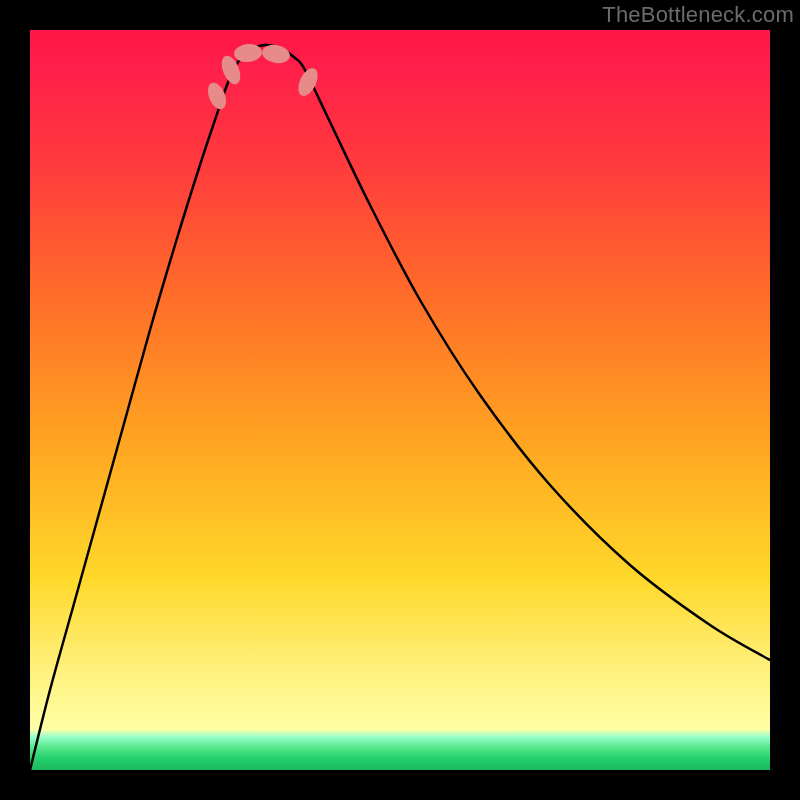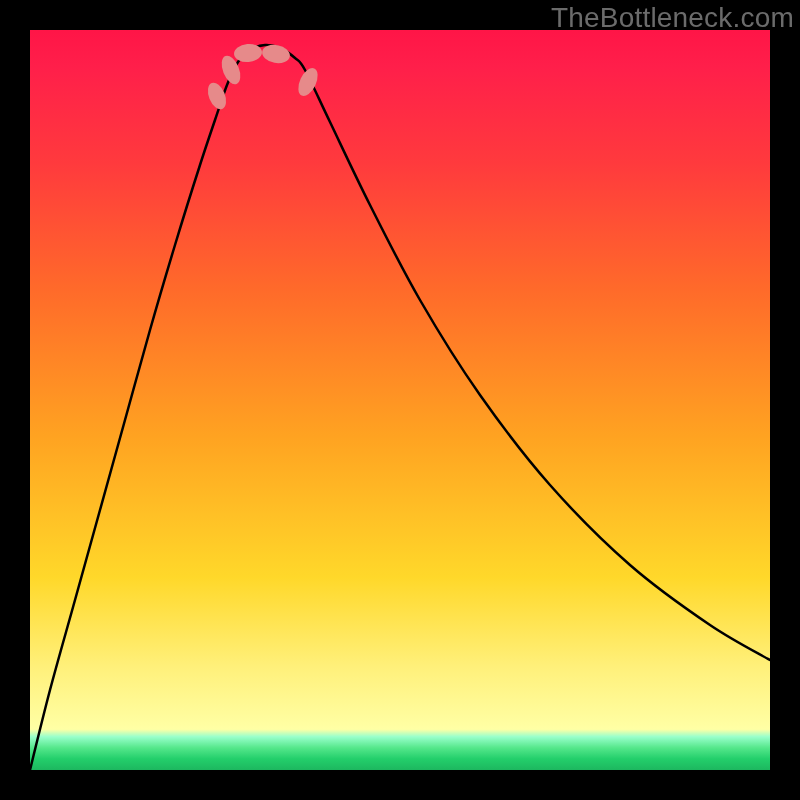--- a/index.html
+++ b/index.html
@@ -47,21 +47,21 @@
     left: 0;
     top: 0;
     width: 740px;
     height: 740px;
   }
   .watermark {
     position: absolute;
     top: 2px;
     right: 6px;
     color: #6b6b6b;
-    font-size: 28px;
+    font-size: 22px;
     font-weight: 500;
     letter-spacing: 0.2px;
   }
 </style>
 </head>
 <body>
 
 <div class="watermark">TheBottleneck.com</div>
 
 <div class="frame">

